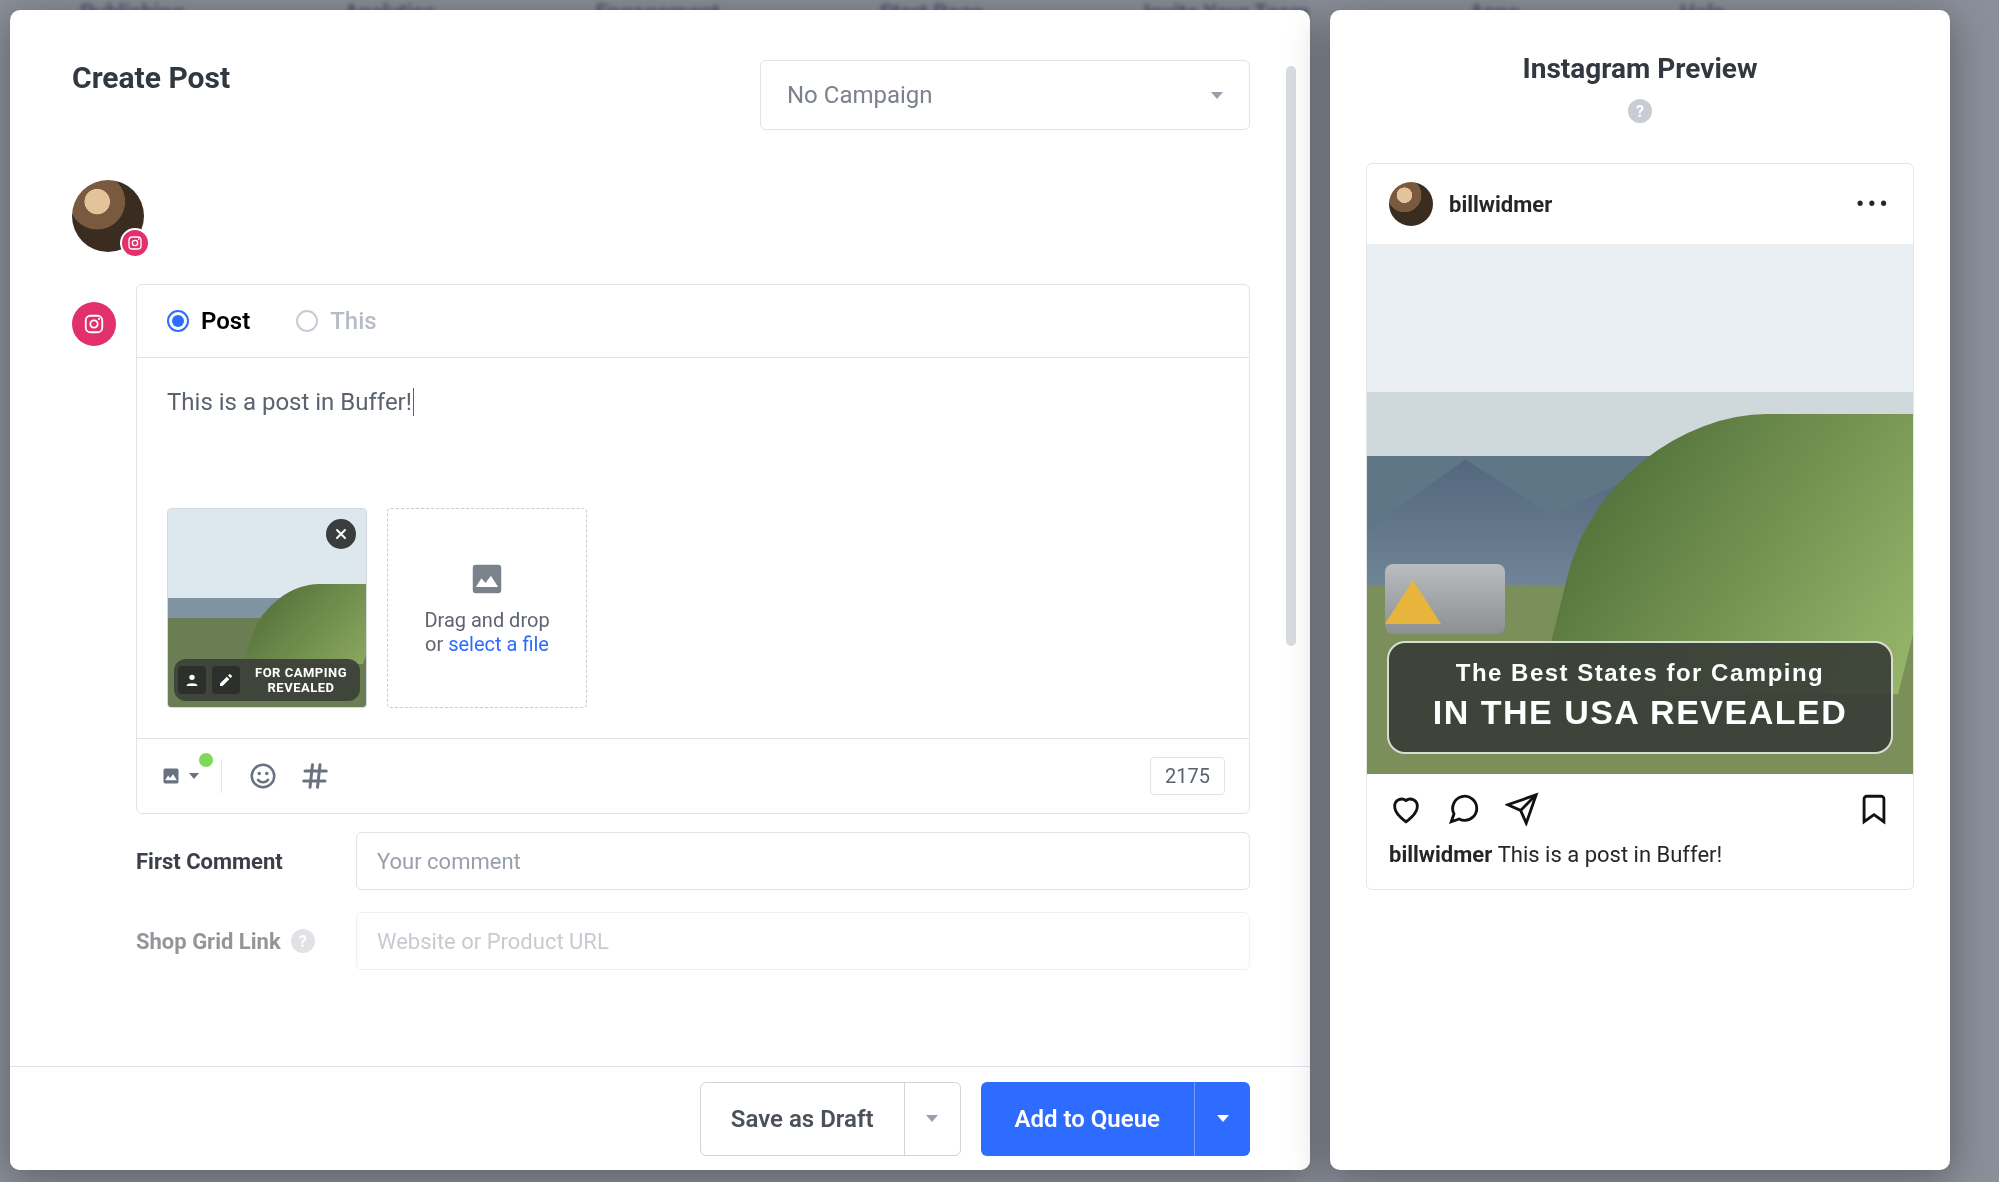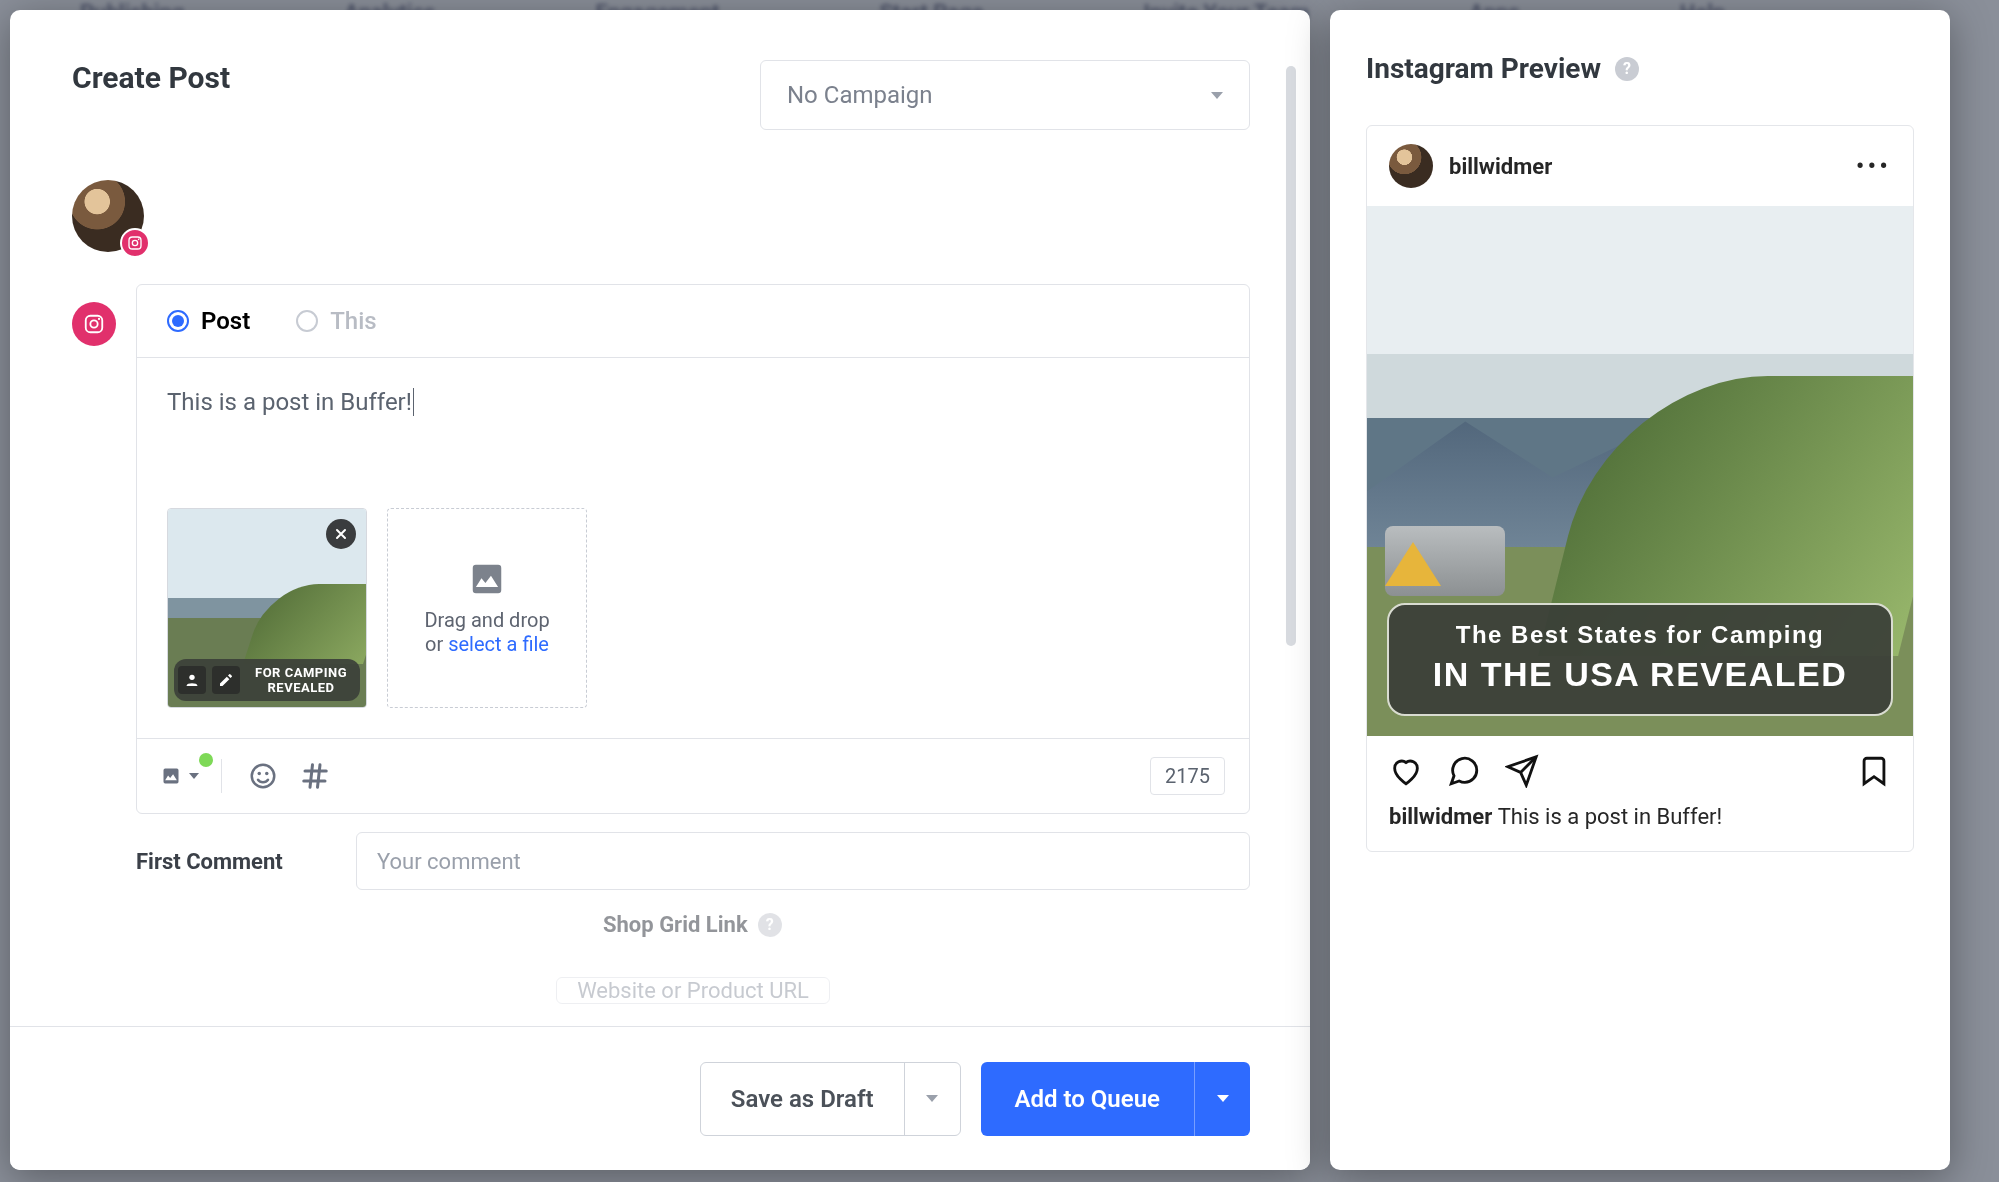--- a/index.html
+++ b/index.html
@@ -239,21 +239,21 @@
   }
   .help-circle {
     width:24px; height:24px; border-radius:50%;
     background:#c9ccd3; color:#fff; font-size:16px; font-weight:700;
     display:flex; align-items:center; justify-content:center;
   }
 
   
   .modal-footer {
     border-top: 1px solid #e1e3e8;
-    height: 144px;
+    height: 104px;
     display:flex; align-items:center; justify-content:flex-end;
     gap: 20px; padding-right: 60px;
     background:#fff;
     border-bottom-left-radius:10px; border-bottom-right-radius:10px;
   }
   .btn {
     height: 74px; border-radius:6px; font-size:24px; font-weight:600;
     display:flex; align-items:center; cursor:pointer;
   }
   .btn-outline {
@@ -270,21 +270,21 @@
 
   
   .preview {
     position:absolute;
     top: 10px; left: 1330px;
     width: 620px; height: 1160px;
     background:#fff; border-radius:10px;
     box-shadow: 0 8px 40px rgba(0,0,0,.35);
     padding: 42px 36px;
   }
-  .preview-title { display:flex; align-items:center; gap:14px; font-size:28px; font-weight:700; color:#32383f; }
+  .preview-title { display:flex; align-items:center; gap:14px; font-size:28px; font-weight:700; color:#32383f;flex-direction:column; }
   .ig-card {
     margin-top: 40px;
     border:1px solid #e4e6ea; border-radius:6px;
     overflow:hidden;
   }
   .ig-head { display:flex; align-items:center; justify-content:space-between; padding:18px 22px; }
   .ig-user { display:flex; align-items:center; gap:16px; }
   .ig-avatar {
     width:44px; height:44px; border-radius:50%;
     background: radial-gradient(circle at 35% 30%, #e3c49a 0 18%, #7a5a3e 19% 40%, #3a2c21 41% 100%);
@@ -471,21 +471,21 @@
       </div>
     </div>
 
     <div class="extra-fields">
       <div class="field-row">
         <div class="field-label">First Comment</div>
         <div class="field-input">
           <span textcontent="Your comment">Your comment</span>
         </div>
       </div>
-      <div class="field-row" style="opacity:.55;flex-direction:column;">
+      <div class="field-row" style="opacity:.55;">
         <div class="field-label">
           <span>Shop Grid Link</span>
           <span class="help-circle">?</span>
         </div>
         <div class="field-input">
           <span>Website or Product URL</span>
         </div>
       </div>
     </div>
   </div>

